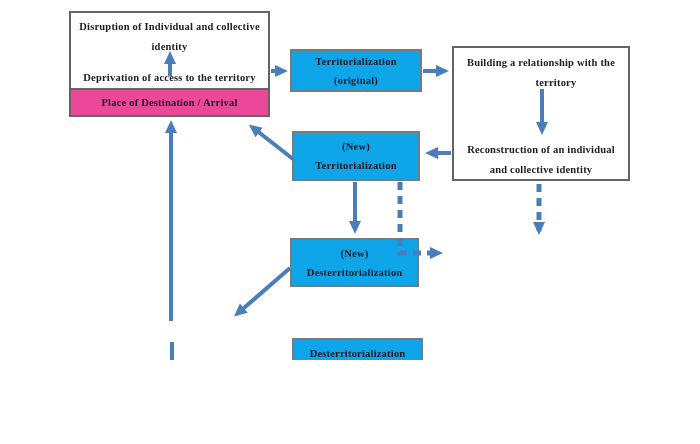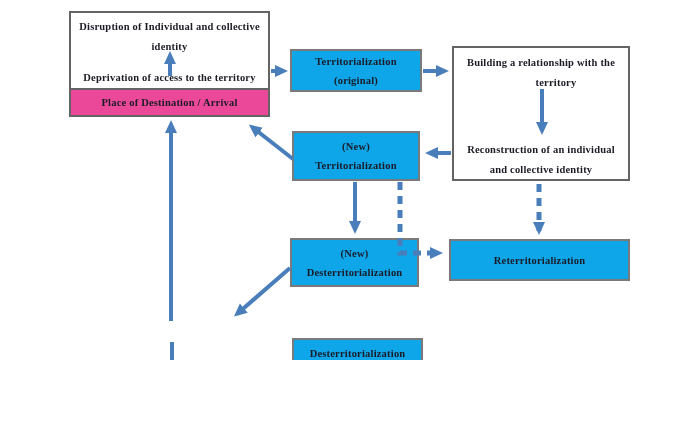--- a/index.html
+++ b/index.html
@@ -43,23 +43,20 @@
   <div class="box gray-box" style="left:292px;top:131px;width:128px;height:50px;">
     <div>(New)</div>
     <div>Territorialization</div>
   </div>
 
   <div class="box gray-box" style="left:290px;top:238px;width:129px;height:49px;">
     <div>(New)</div>
     <div>Desterritorialization</div>
   </div>
 
-  <div class="box gray-box" style="left:449px;top:239px;width:181px;height:42px;">
-    <div>Reterritorialization</div>
-  </div>
 
 
   <div class="box gray-box" style="left:292px;top:338px;width:131px;height:50px;">
     <div>Desterritorialization</div>
     <div>(original)</div>
   </div>
 
   <svg class="arrows" width="700" height="444" viewBox="0 0 700 444">
     <defs>
       <marker id="ah" markerUnits="userSpaceOnUse" markerWidth="14" markerHeight="14" refX="9" refY="6" orient="auto">

